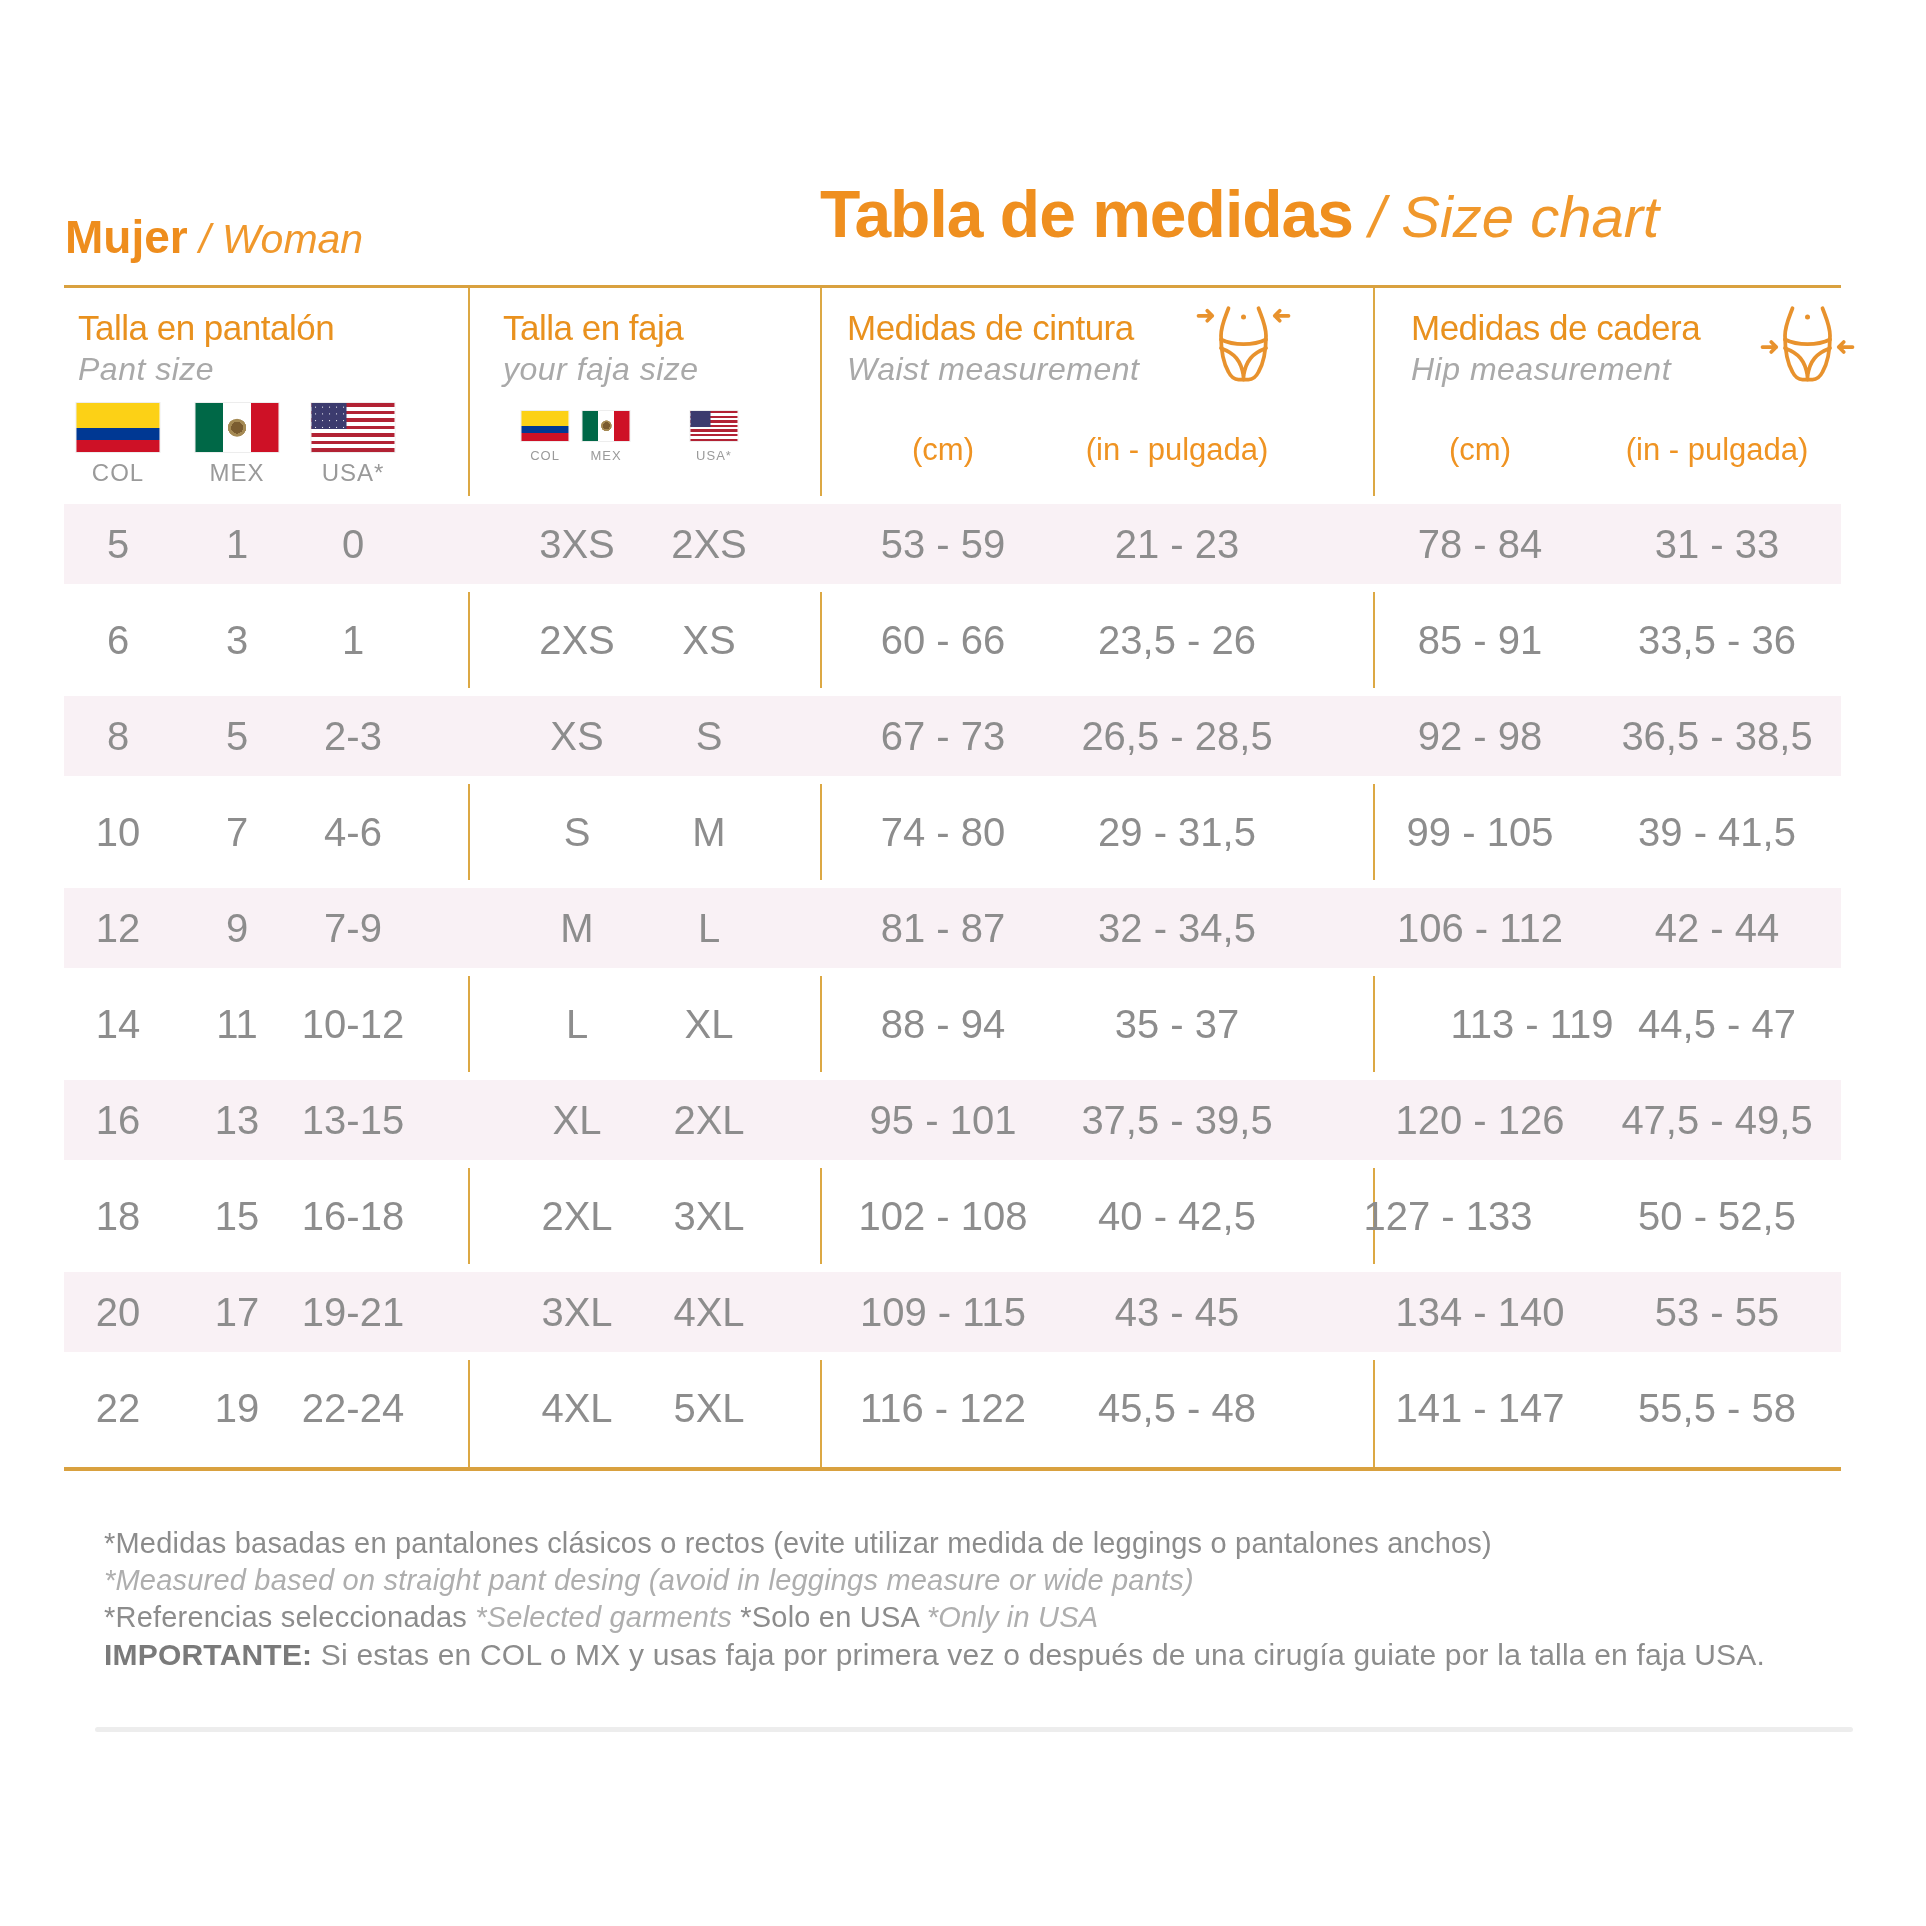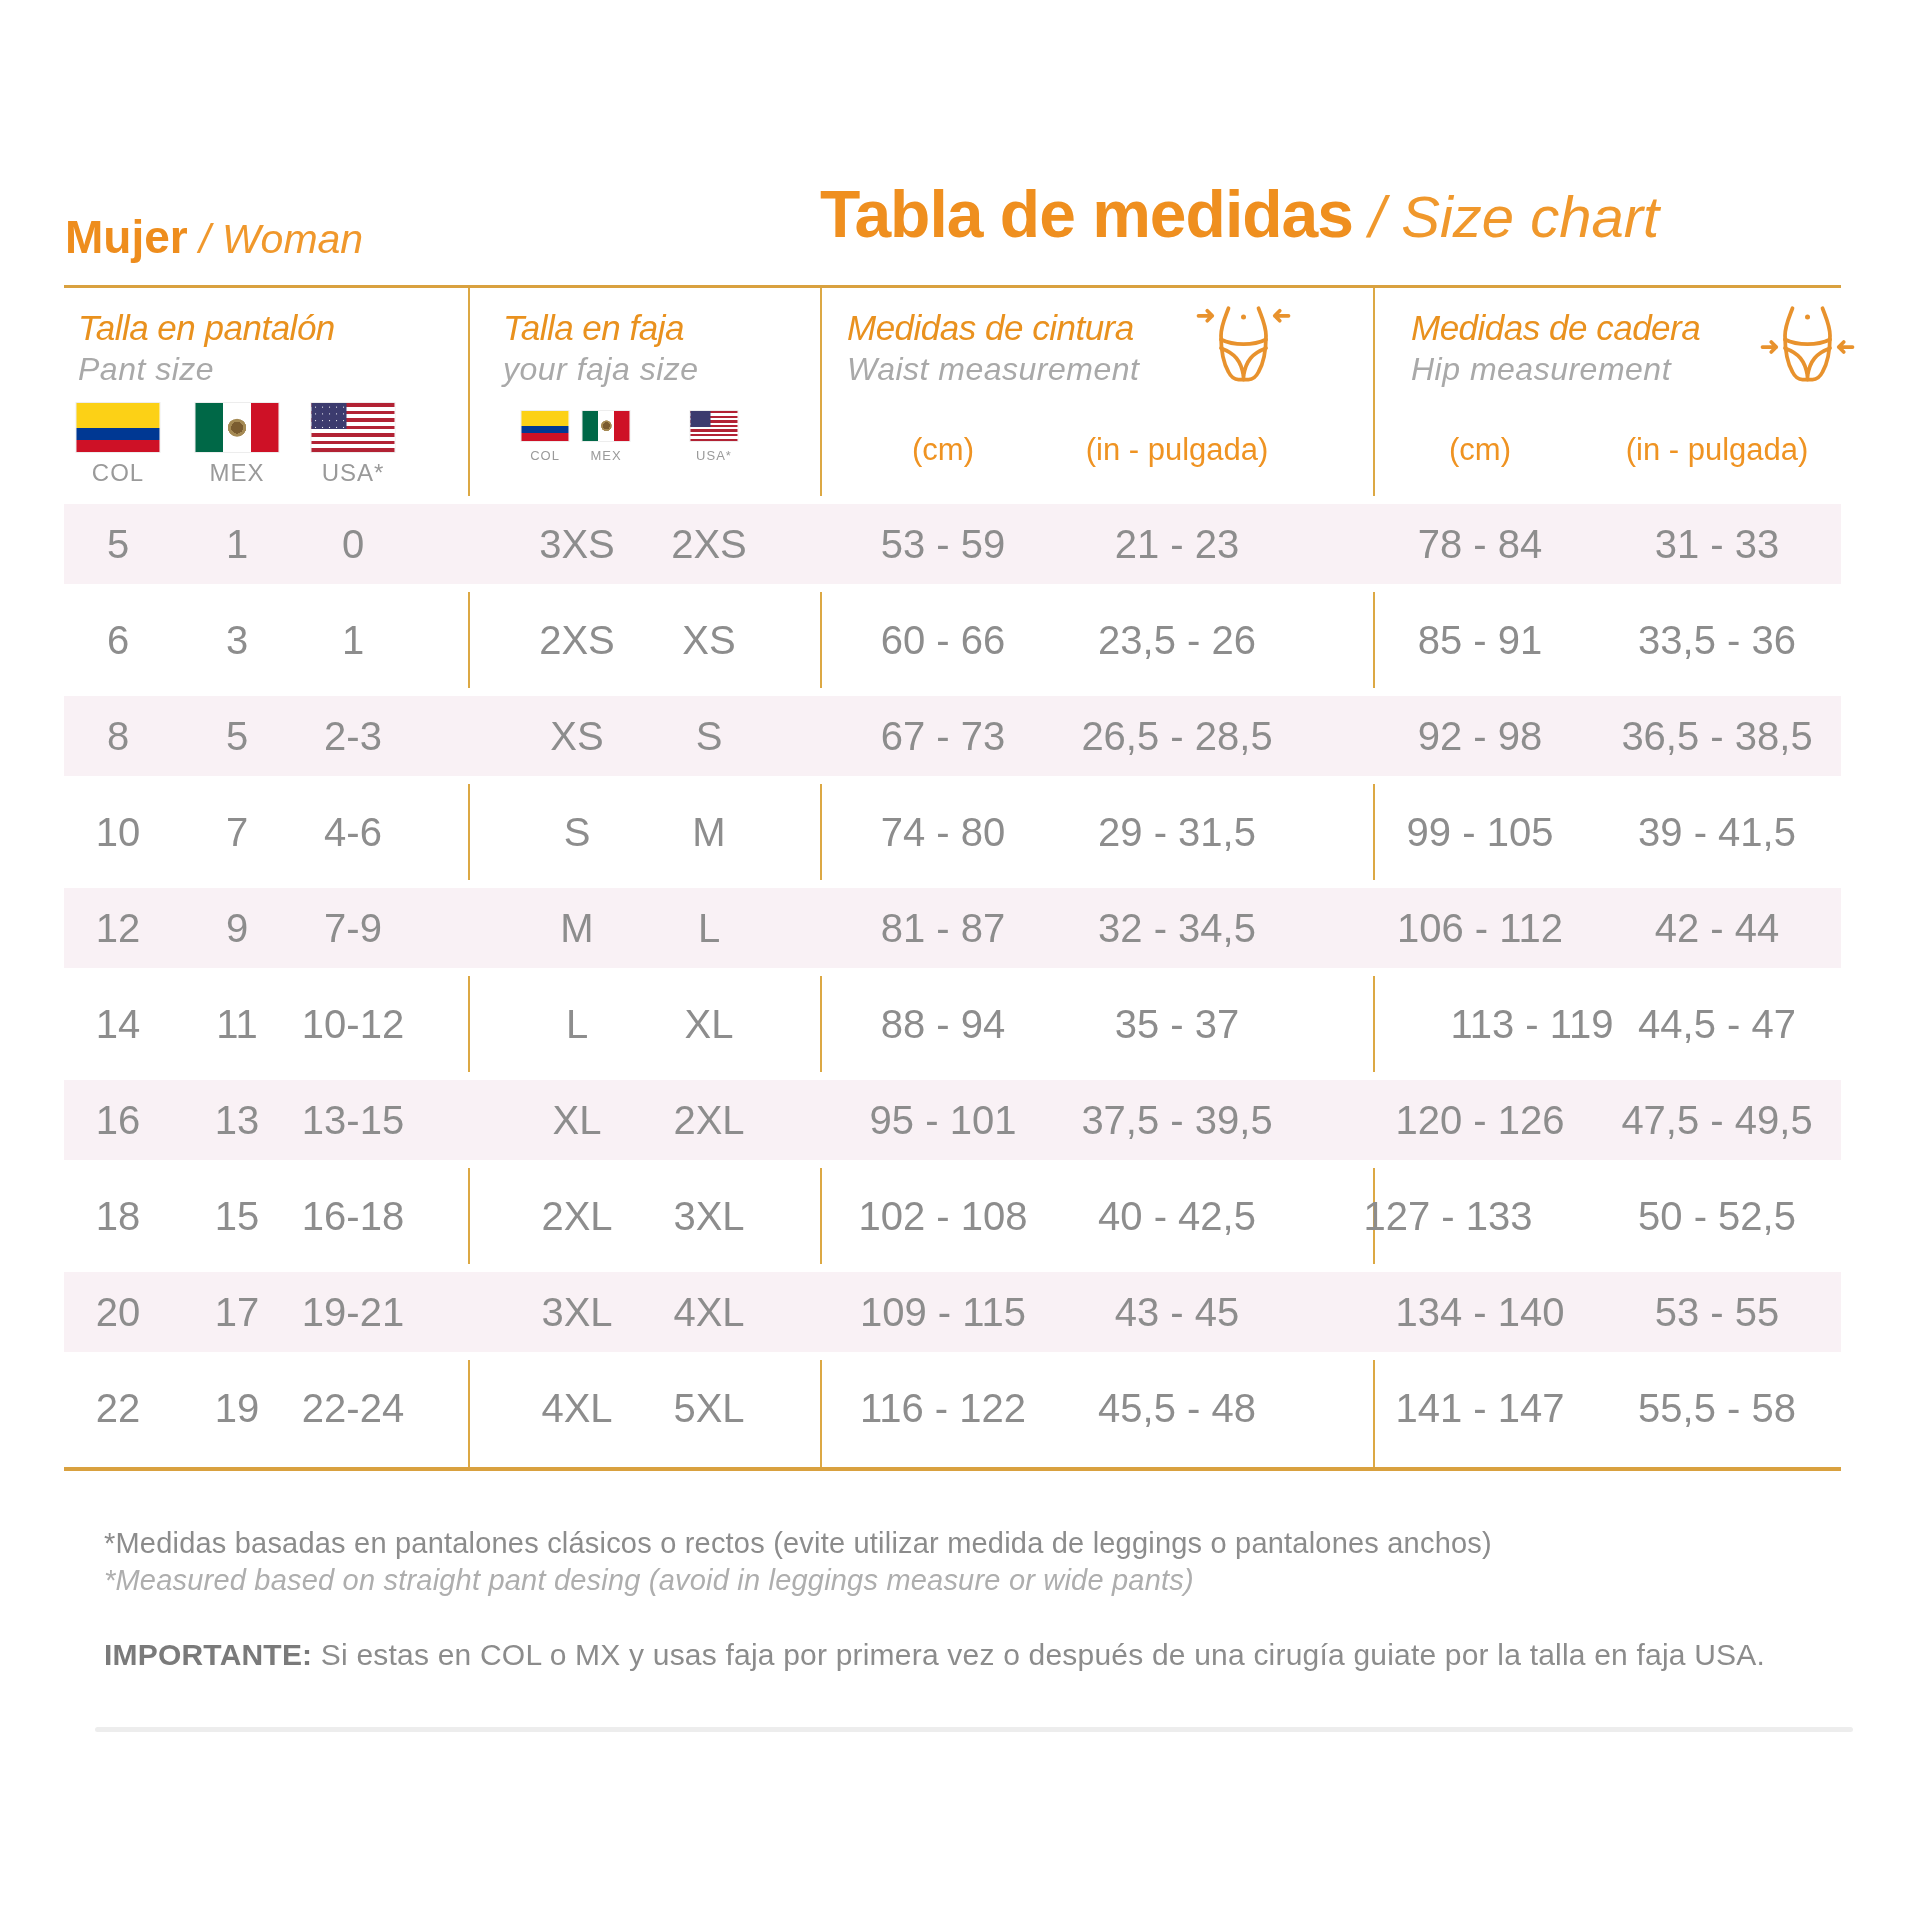--- a/index.html
+++ b/index.html
@@ -14,21 +14,21 @@
   .main-title .es{font-size:66px;font-weight:700;color:#ef8f1f;letter-spacing:-1px;}
   .main-title .en{font-size:58px;font-style:italic;font-weight:400;color:#f0982c;}
 
   
   .size-table{position:absolute;left:64px;top:285px;width:1777px;height:1179px;
               border-top:3px solid #d9a13f;border-bottom:4px solid #d9a13f;}
   .vdiv{position:absolute;top:0;bottom:0;width:2px;background:#dca844;}
   .vdiv.d1{left:404px}.vdiv.d2{left:756px}.vdiv.d3{left:1309px}
 
   
-  .g-title{position:absolute;font-size:35px;color:#e9911e;white-space:nowrap;letter-spacing:-0.5px;font-style:italic;}
+  .g-title{position:absolute;font-size:35px;color:#e9911e;white-space:nowrap;letter-spacing:-0.5px;}
   .g-sub{position:absolute;font-size:32px;font-style:italic;color:#a9a9a9;white-space:nowrap;letter-spacing:0.5px;}
   .units{position:absolute;top:144px;left:0;width:100%;height:40px;}
   .unit{position:absolute;transform:translateX(-50%);font-size:31px;color:#ef9322;white-space:nowrap;}
 
   
   .flag-row{position:absolute;left:0;top:0;width:100%;height:100%;}
   .flag-wrap{position:absolute;transform:translateX(-50%);text-align:center;}
   .flag{margin:0 auto;box-shadow:0 0 0 1px rgba(0,0,0,0.07);}
   .flag-label{color:#9a9a9a;letter-spacing:1px;margin-top:7px;font-family:"Liberation Sans",sans-serif;}
   .f-col{background:linear-gradient(to bottom,#fcd116 0%,#fcd116 50%,#003893 50%,#003893 75%,#ce1126 75%);}
@@ -259,17 +259,18 @@
           <span class="cell" style="left: 879px;">116 - 122</span>
           <span class="cell" style="left: 1113px;">45,5 - 48</span>
           <span class="cell" style="left: 1416px;">141 - 147</span>
           <span class="cell" style="left: 1653px;">55,5 - 58</span>
         </div>
       </div>
   </div>
 
   <div class="fn fn1">*Medidas basadas en pantalones clásicos o rectos (evite utilizar medida de leggings o pantalones anchos)</div>
   <div class="fn fn2 it">*Measured based on straight pant desing (avoid in leggings measure or wide pants)</div>
+  <div class="fn fn3"><span>*Referencias seleccionadas </span><span class="it">*Selected garments </span><span>*Solo en USA </span><span class="it">*Only in USA</span></div>
   <div class="fn fn4"><span class="b">IMPORTANTE:</span><span> Si estas en COL o MX y usas faja por primera vez o después de una cirugía guiate por la talla en faja USA.</span></div>
 
   <div class="graybar"></div>
 </div>
 
 
 </body></html>

